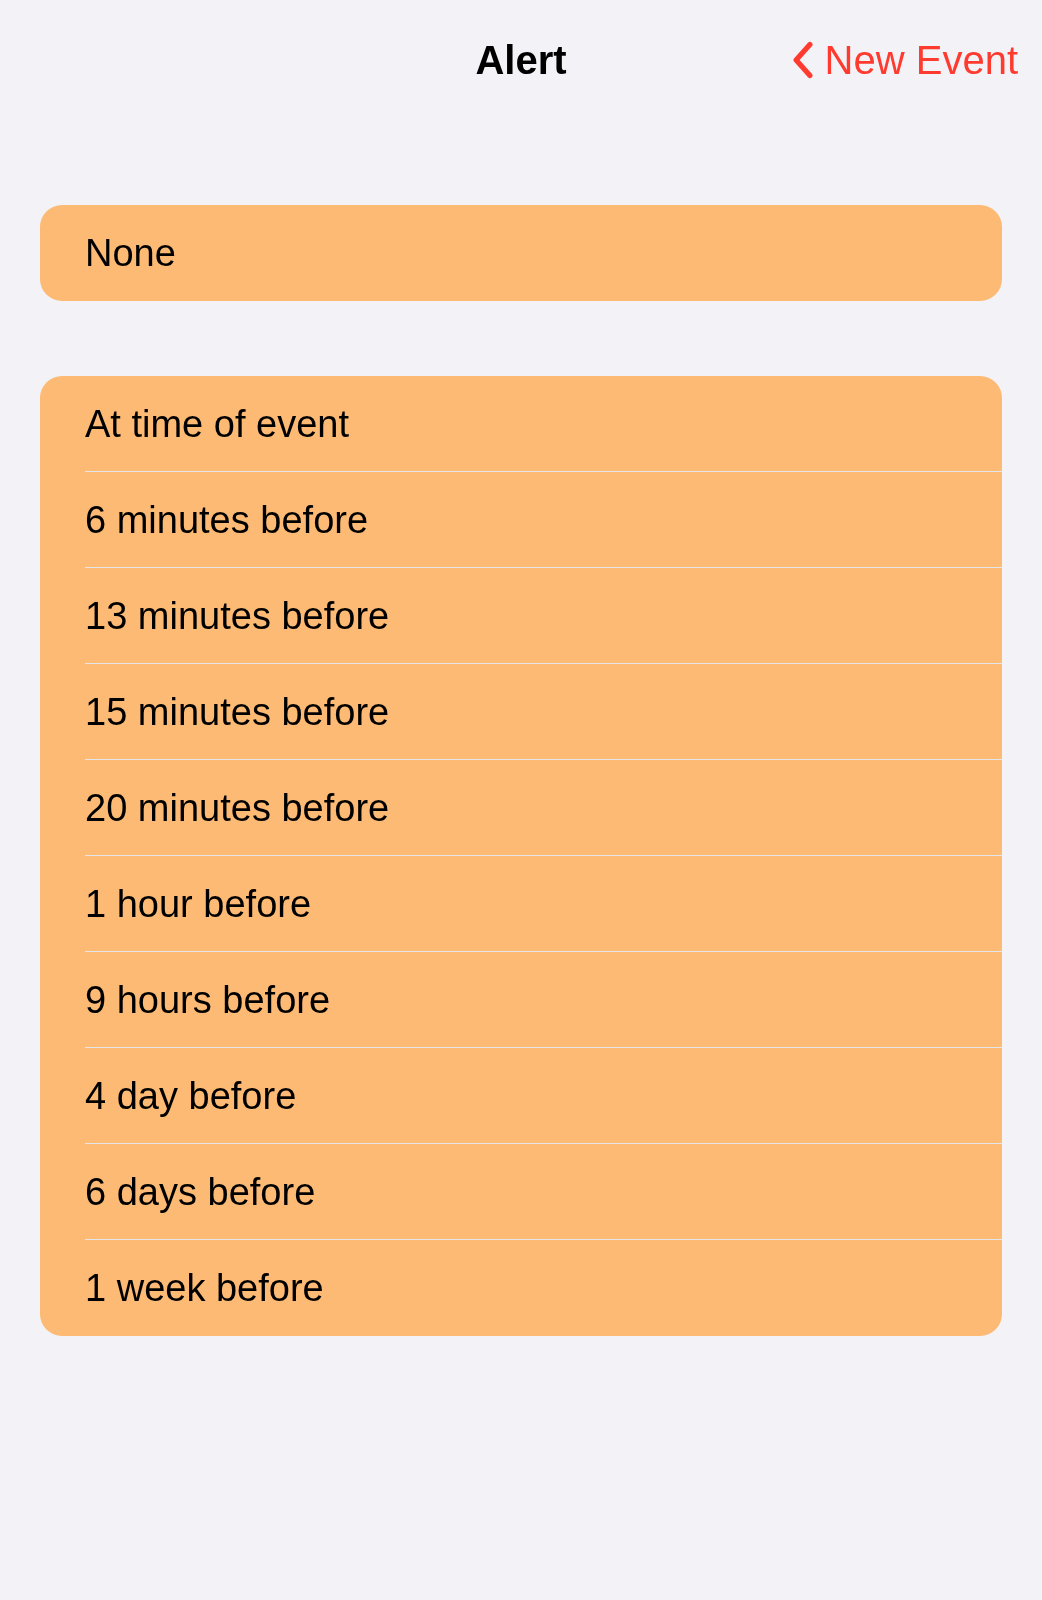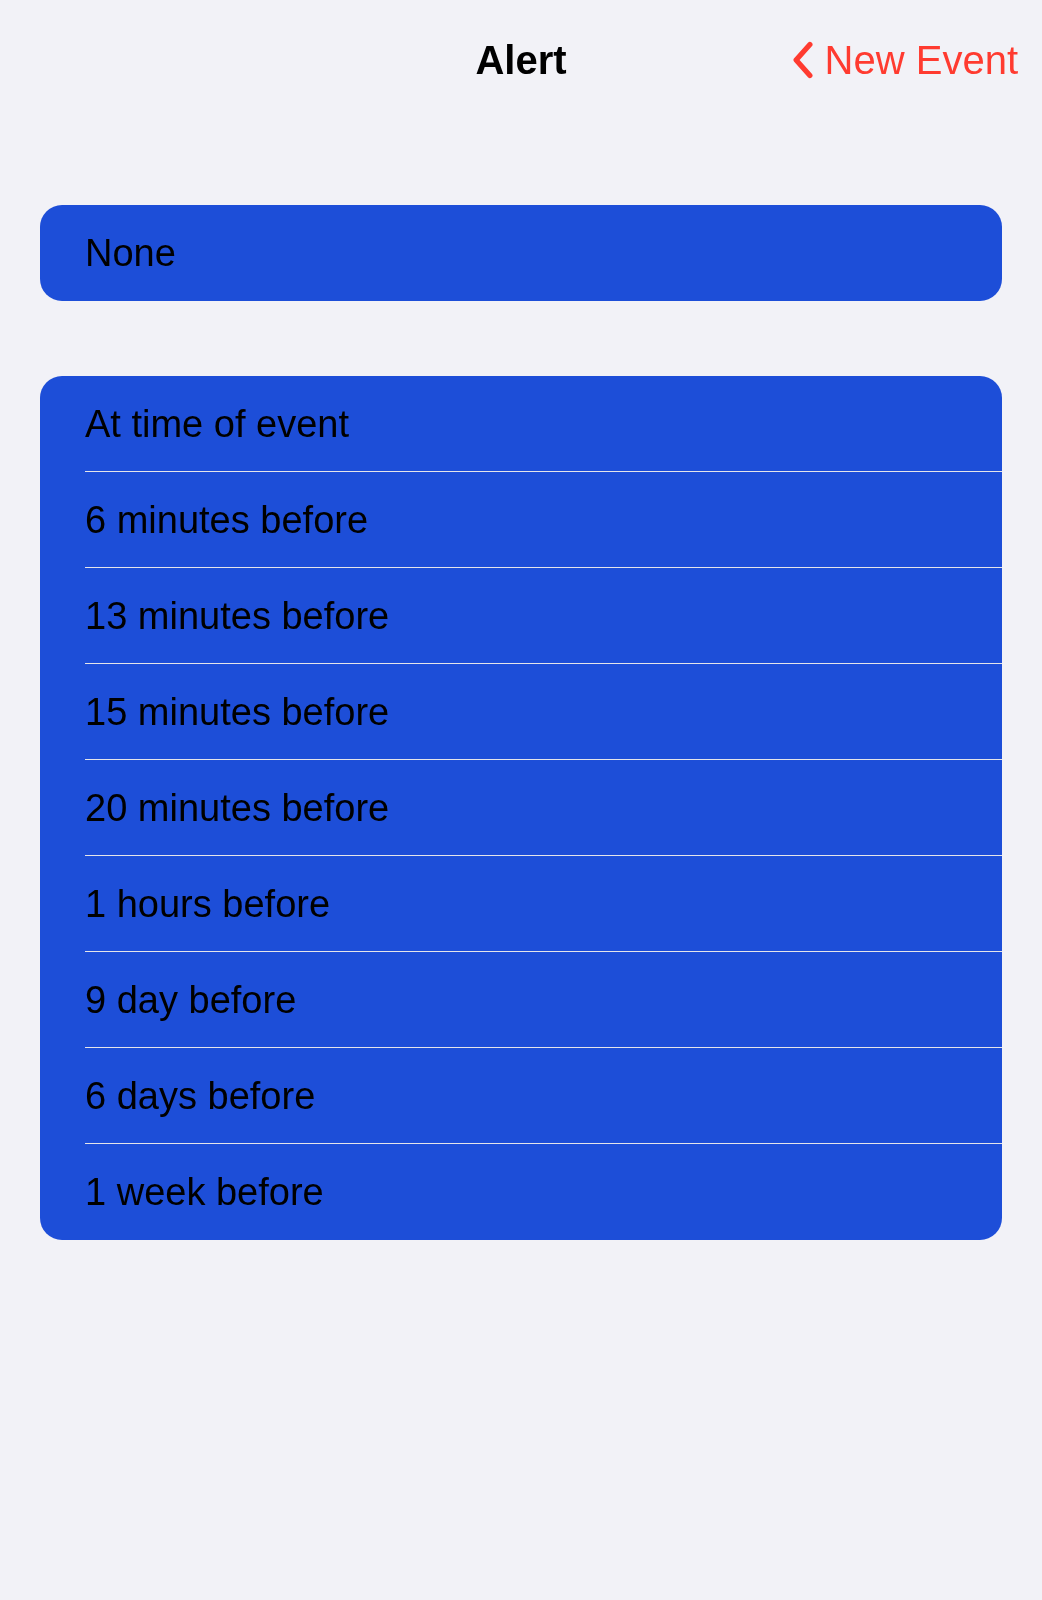--- a/index.html
+++ b/index.html
@@ -56,21 +56,21 @@
     .content {
       padding: 0 40px;
     }
     .spacer-top {
       height: 85px;
     }
     .spacer-mid {
       height: 75px;
     }
     .list-group {
-      background: #1d4ed8;
+      background: #fdba74;
       border-radius: 22px;
       overflow: hidden;
     }
     .list-item {
       padding: 0 45px;
       height: 96px;
       display: flex;
       align-items: center;
       cursor: pointer;
       position: relative;
@@ -126,24 +126,27 @@
     <div class="list-item">
       <span class="list-item-label">13 minutes before</span>
     </div>
     <div class="list-item">
       <span class="list-item-label">15 minutes before</span>
     </div>
     <div class="list-item">
       <span class="list-item-label">20 minutes before</span>
     </div>
     <div class="list-item">
-      <span class="list-item-label">1 hours before</span>
+      <span class="list-item-label">1 hour before</span>
     </div>
     <div class="list-item">
-      <span class="list-item-label">9 day before</span>
+      <span class="list-item-label">9 hours before</span>
+    </div>
+    <div class="list-item">
+      <span class="list-item-label">4 day before</span>
     </div>
     <div class="list-item">
       <span class="list-item-label">6 days before</span>
     </div>
     <div class="list-item">
       <span class="list-item-label">1 week before</span>
     </div>
   </div>
 </div>
 

